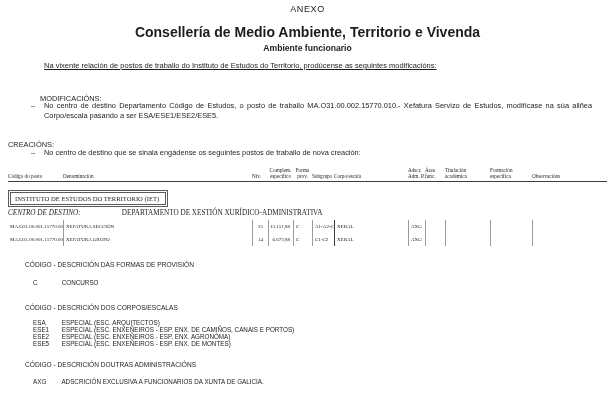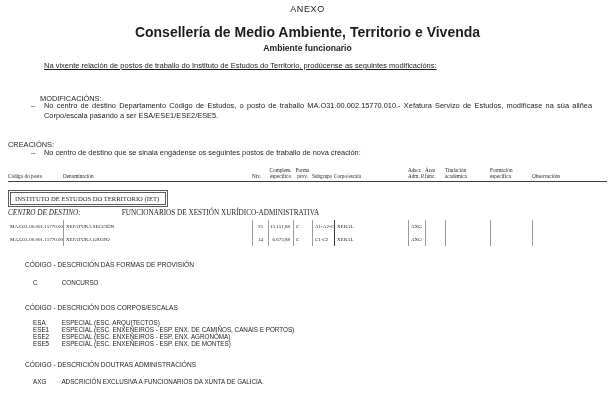--- a/index.html
+++ b/index.html
@@ -134,21 +134,21 @@
       <span>Observacións</span>
     </div>
 </div>
 
 <div class="abs org-box">
   <div class="inner">INSTITUTO DE ESTUDOS DO TERRITORIO (IET)</div>
 </div>
 
 <div class="abs centro">
   <span class="lbl">CENTRO DE DESTINO:</span>
-  <span>FUNCIONARIOS DE XESTIÓN XURÍDICO-ADMINISTRATIVA</span>
+  <span>DEPARTAMENTO DE XESTIÓN XURÍDICO-ADMINISTRATIVA</span>
 </div>
 
 <div class="abs rpt-rows">
   <div class="rpt-row cols">
     <div class="rc">MA.O31.00.001.15770.005</div>
     <div class="rc sep">XEFATURA SECCIÓN</div>
     <div class="rc sep num-c">25</div>
     <div class="rc sep num-r">13.151,88</div>
     <div class="rc sep">C</div>
     <div class="rc sep">A1-A2-C1</div>

